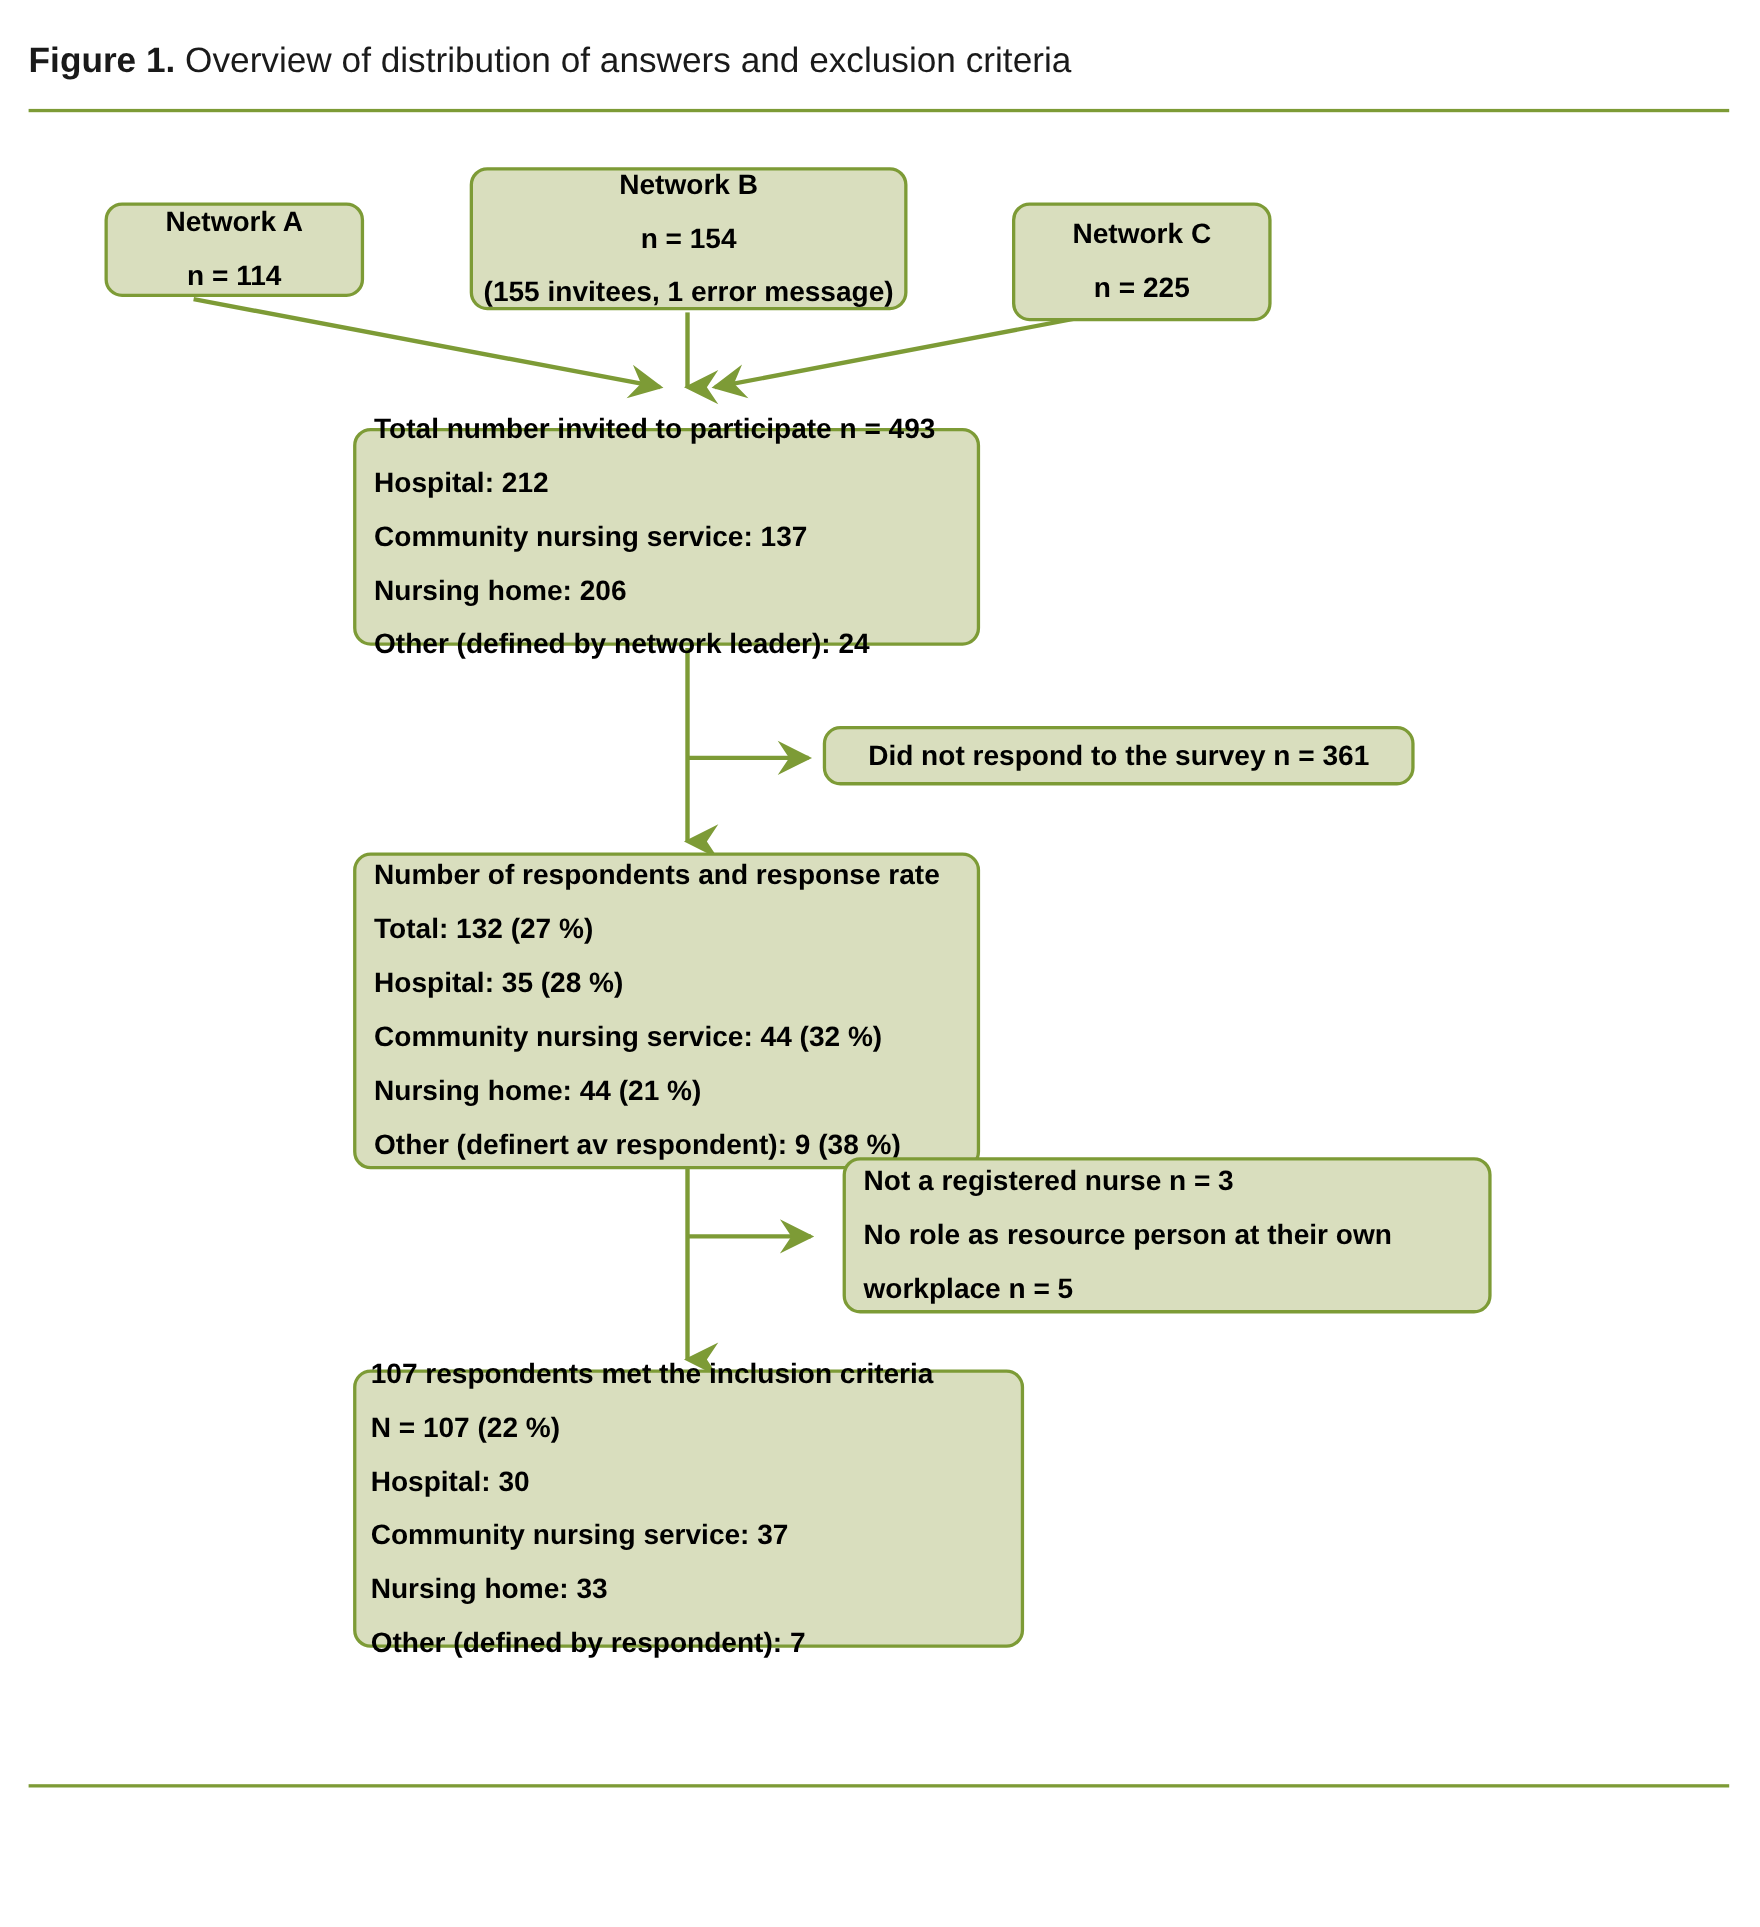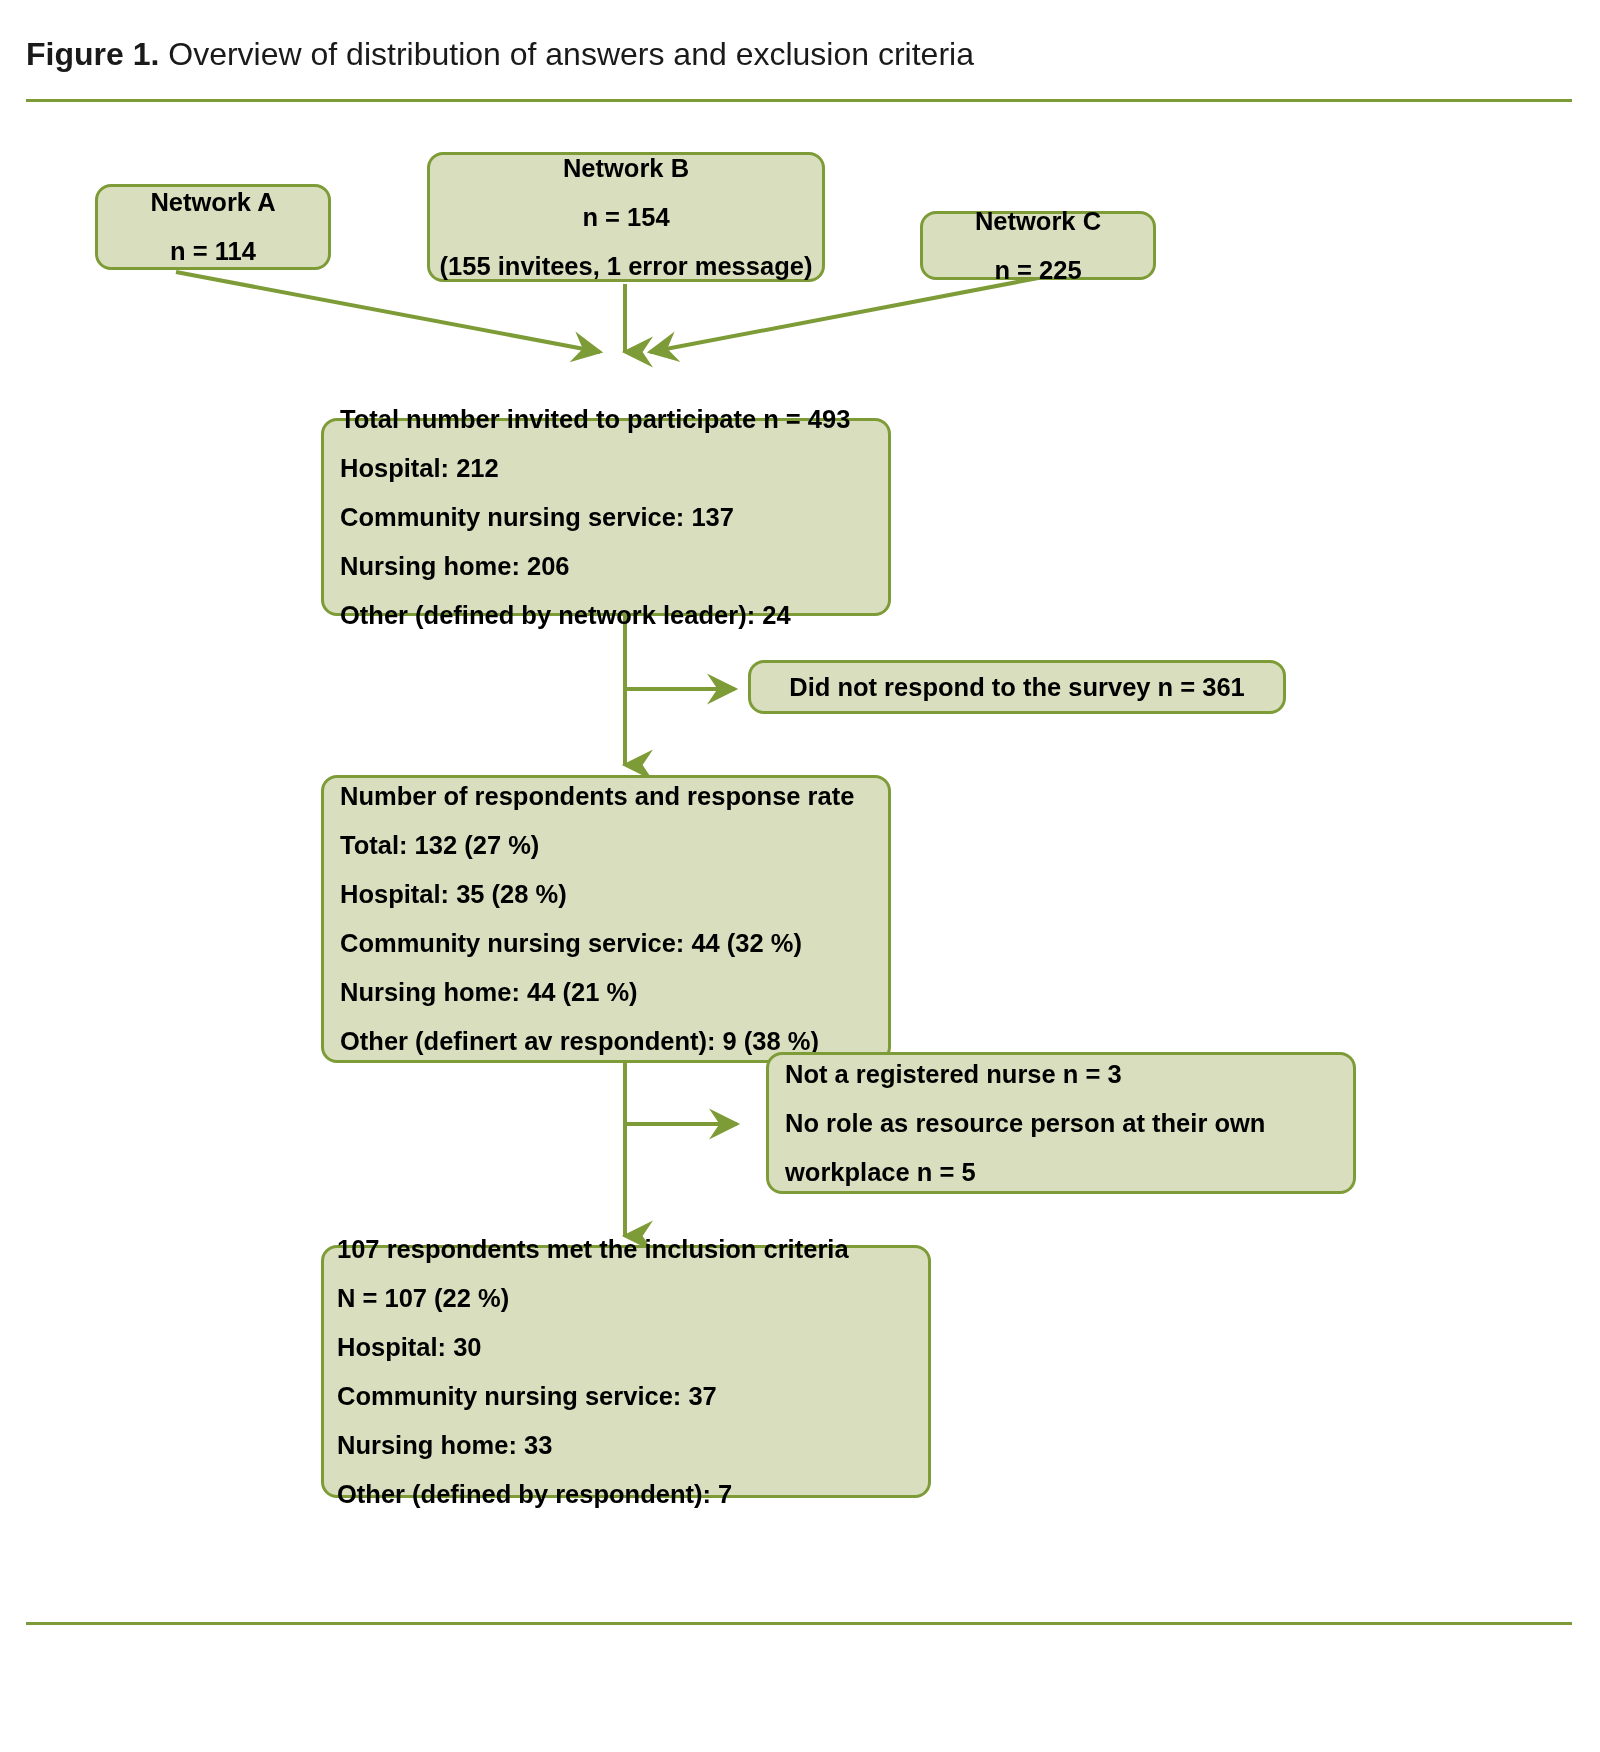--- a/index.html
+++ b/index.html
@@ -68,23 +68,23 @@
     align-items: flex-start;
     text-align: left;
   }
   .flow-box .line {
     white-space: nowrap;
   }
 
   
   #box-network-a { left: 95px;  top: 184px;  width: 236px; height: 86px; }
   #box-network-b { left: 427px; top: 152px;  width: 398px; height: 130px; }
-  #box-network-c { left: 920px; top: 184px;  width: 236px; height: 69px; margin-top: 27px; }
+  #box-network-c { left: 920px; top: 184px;  width: 236px; height: 108px; }
 
-  #box-total-invited { left: 321px; top: 389px;  width: 570px; height: 198px; margin-top: 29px; }
+  #box-total-invited { left: 321px; top: 389px;  width: 570px; height: 198px; }
   #box-no-respond    { left: 748px; top: 660px;  width: 538px; height: 54px; }
   #box-respondents   { left: 321px; top: 775px;  width: 570px; height: 288px; }
   #box-excluded      { left: 766px; top: 1052px; width: 590px; height: 142px; }
   #box-included      { left: 321px; top: 1245px; width: 610px; height: 253px; padding-left: 13px; }
 
   #box-no-respond { padding-top: 0; padding-bottom: 0; }
 
   
   #connectors {
     position: absolute;

